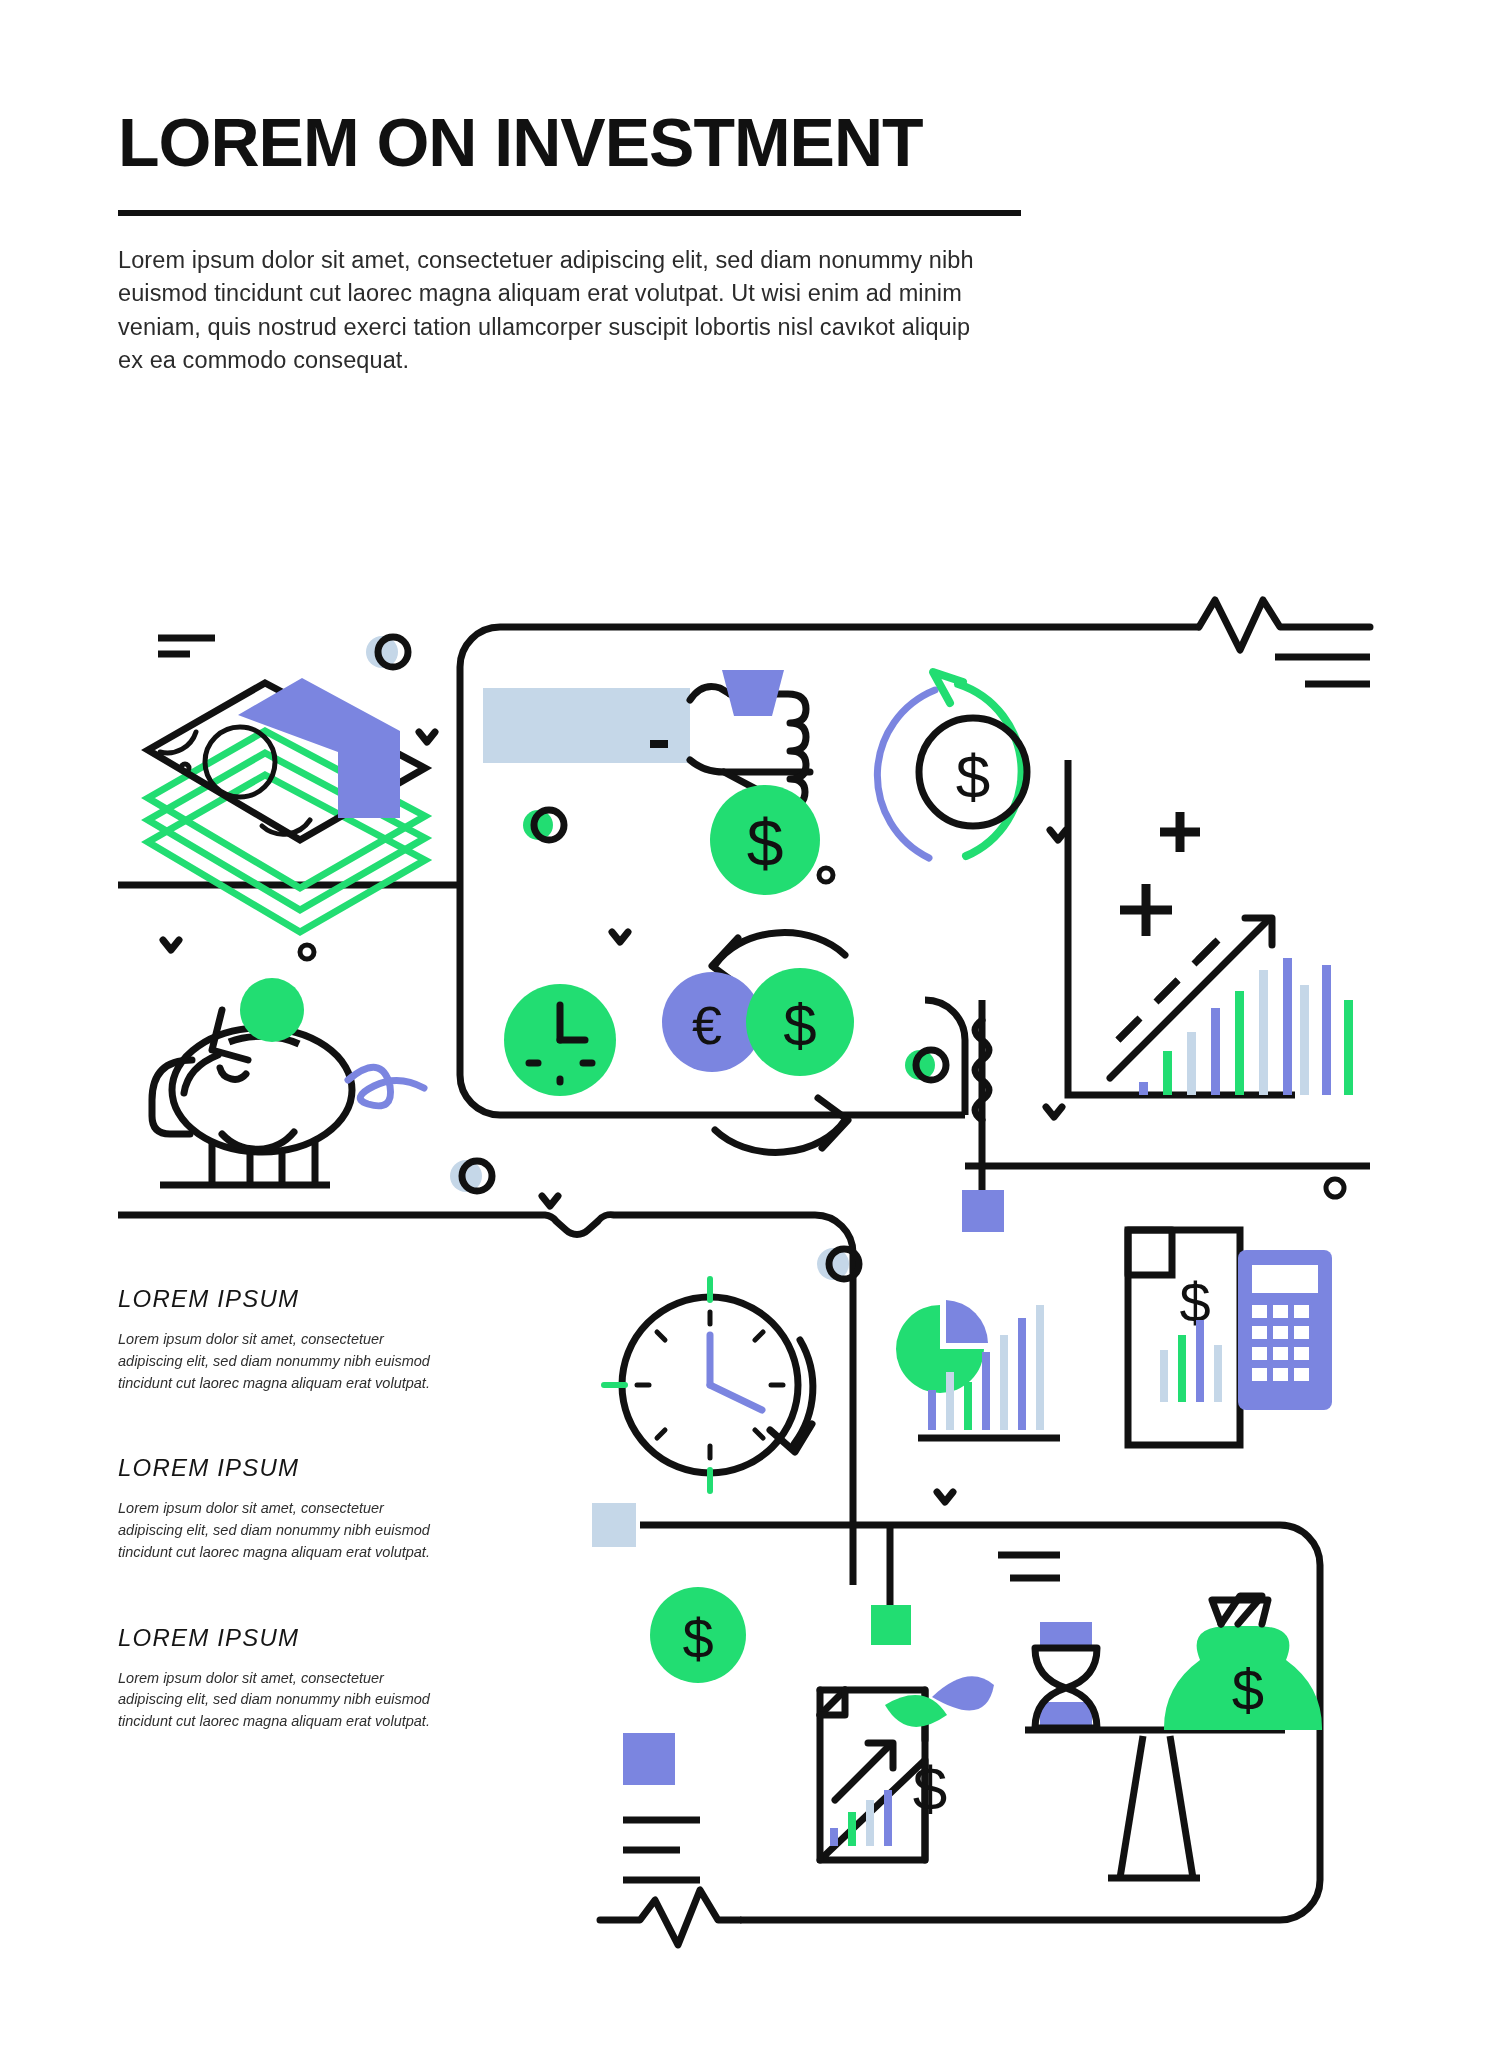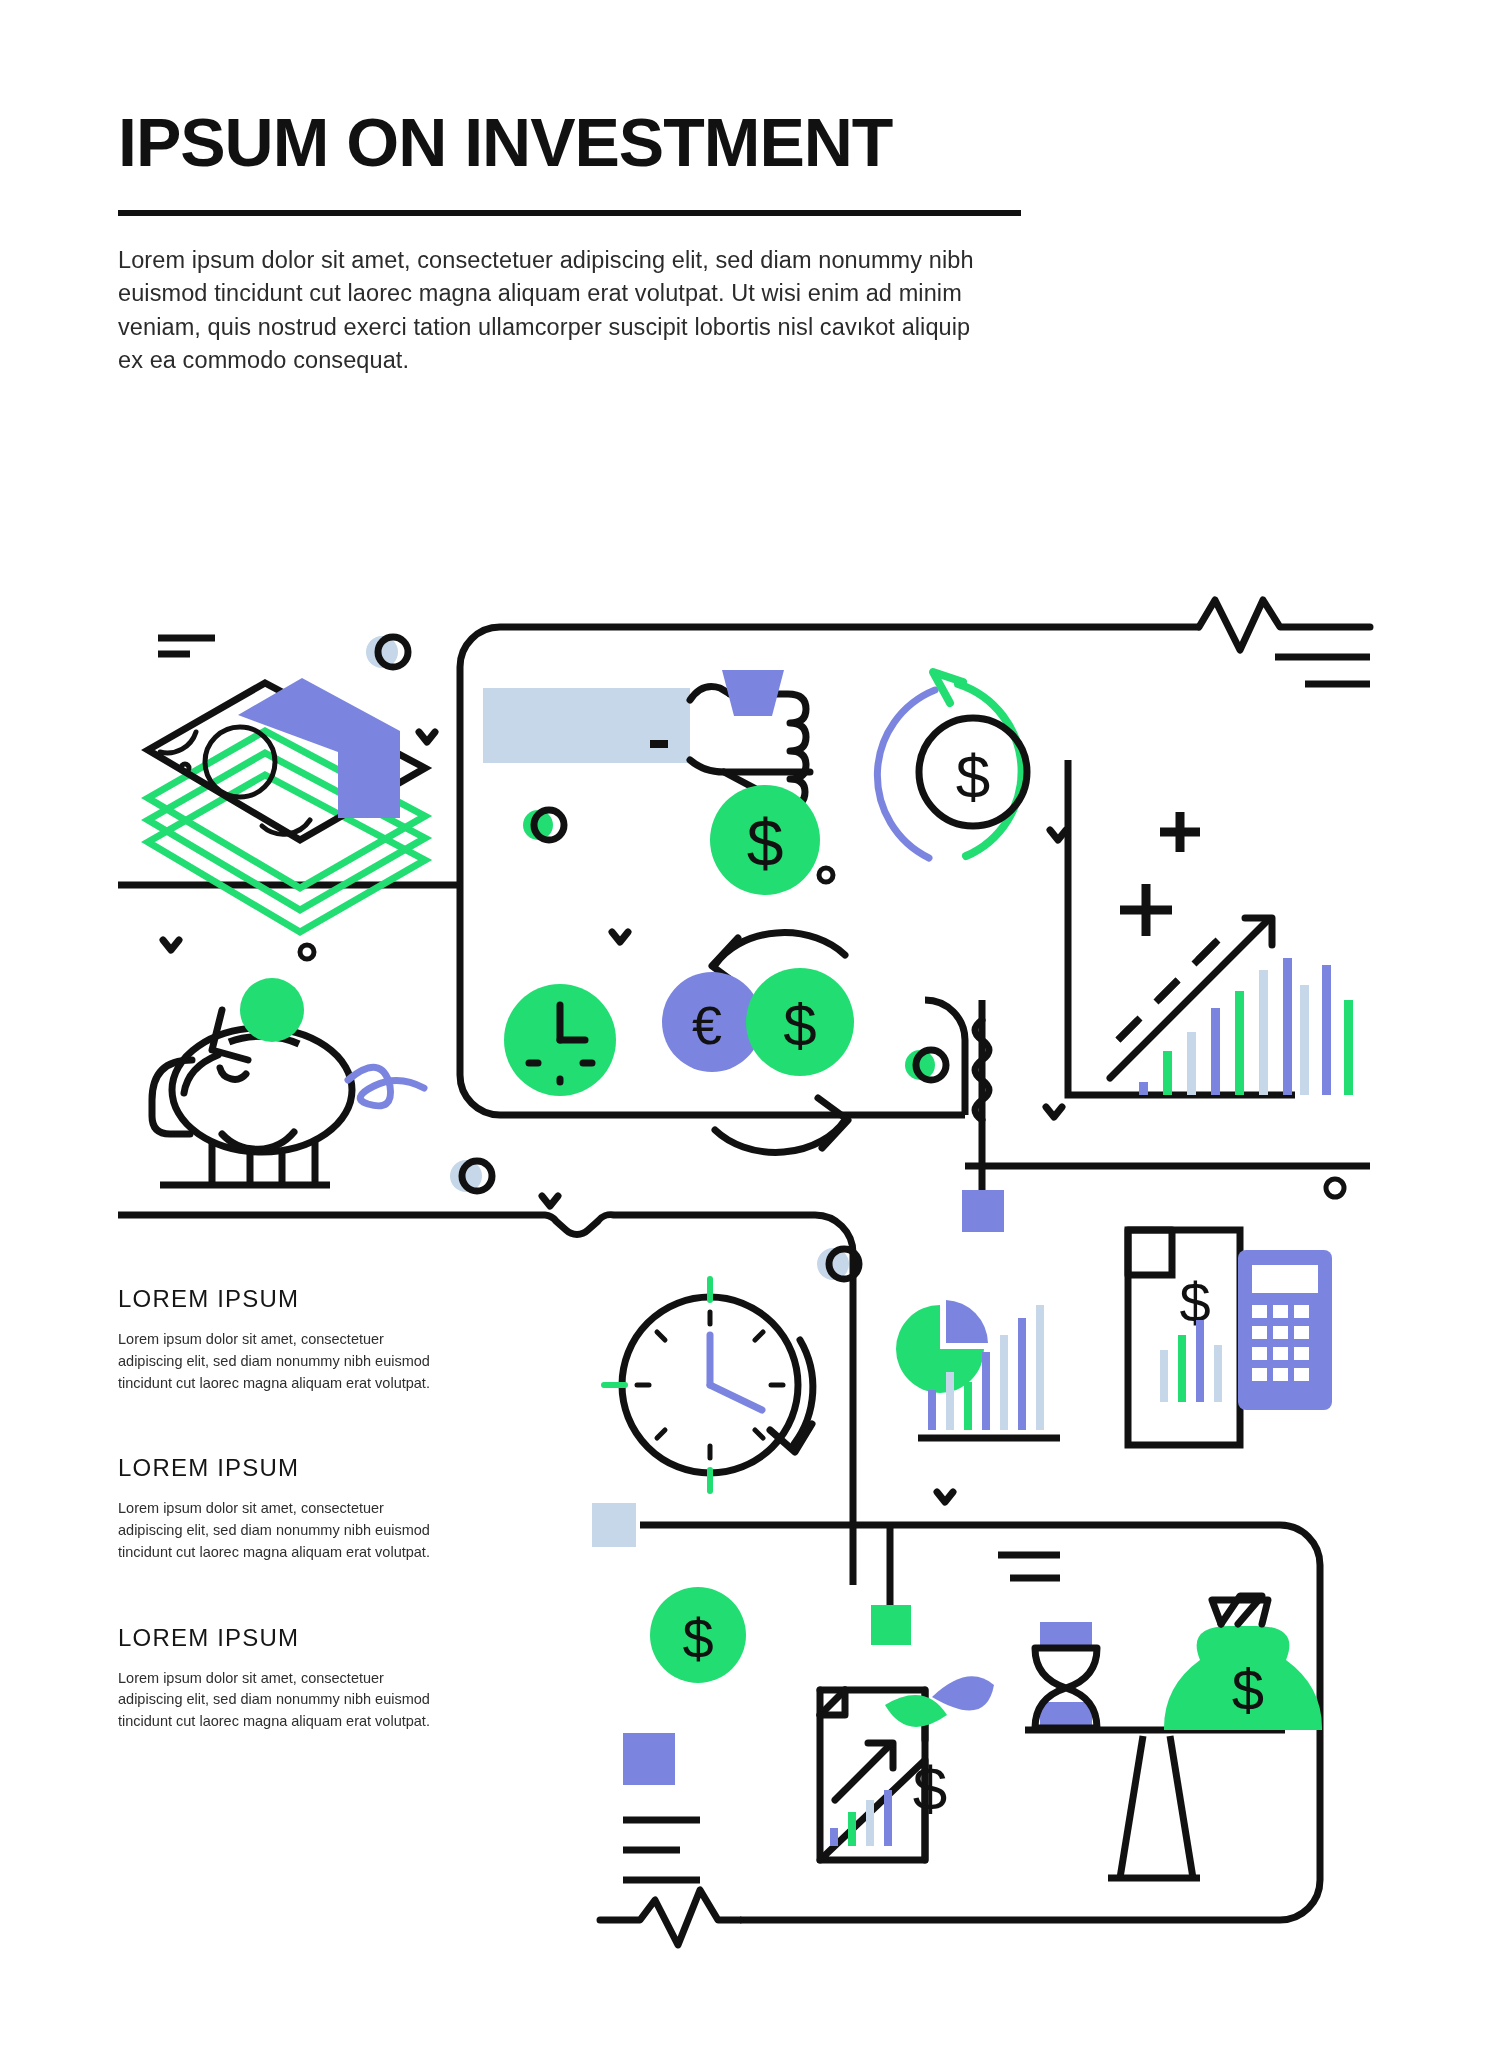--- a/index.html
+++ b/index.html
@@ -36,21 +36,21 @@
     margin-top: 28px;
     width: 880px;
     font-size: 23.5px;
     line-height: 1.42;
     color: #2b2b2b;
     font-family: "Liberation Sans", sans-serif;
     letter-spacing: 0.1px;
   }
 
   
-  .sections { position: absolute; left: 118px; top: 1285px; width: 360px; }
+  .sections { position: absolute; left: 118px; top: 1285px; width: 360px; font-style: italic; }
   .section { margin-bottom: 60px; }
   .section-title {
     font-size: 24px;
     letter-spacing: 1.2px;
     color: #151515;
     margin-bottom: 16px;
     font-family: "Liberation Sans", sans-serif;
   }
   .section-body {
     font-size: 14.5px;
@@ -68,21 +68,21 @@
     pointer-events: none;
   }
   svg { display: block; }
 </style>
 </head>
 <body>
 
 <div class="page">
 
   <div class="header">
-    <div class="title">IPSUM ON INVESTMENT</div>
+    <div class="title">LOREM ON INVESTMENT</div>
     <div class="title-rule"></div>
     <div class="intro">Lorem ipsum dolor sit amet, consectetuer adipiscing elit, sed diam nonummy nibh euismod tincidunt cut laorec  magna aliquam erat volutpat. Ut wisi enim ad minim veniam, quis nostrud exerci tation ullamcorper suscipit lobortis nisl cavıkot aliquip ex ea commodo consequat.</div>
   </div>
 
   <div class="sections">
     <div class="section">
       <div class="section-title">LOREM IPSUM</div>
       <div class="section-body">Lorem ipsum dolor sit amet, consectetuer adipiscing elit, sed diam nonummy nibh euismod tincidunt cut laorec  magna aliquam erat volutpat.</div>
     </div>
     <div class="section">

